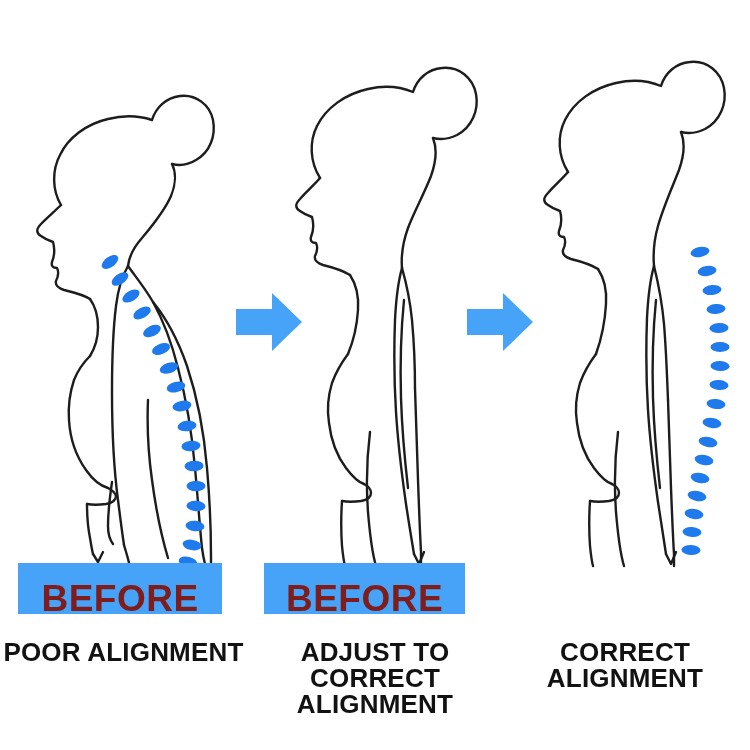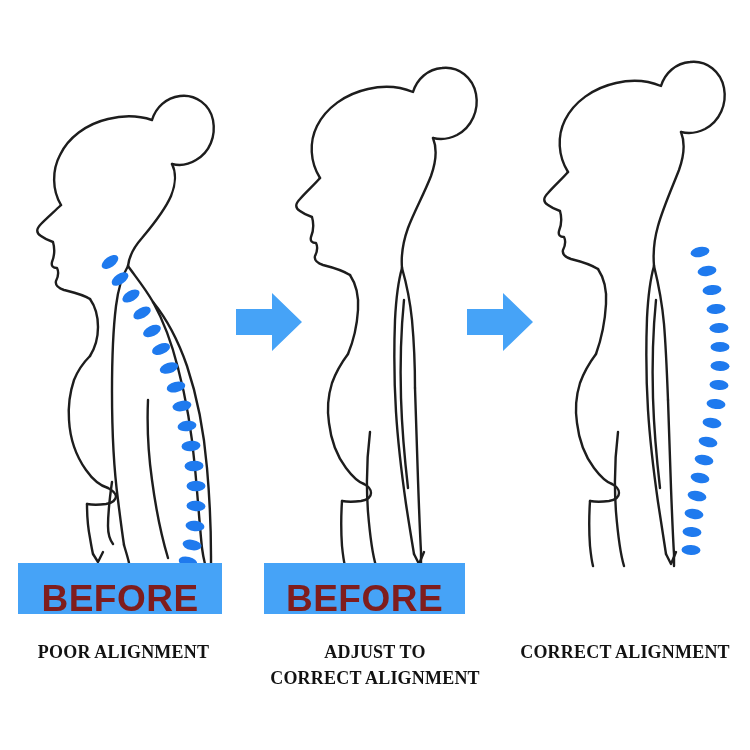--- a/index.html
+++ b/index.html
@@ -41,23 +41,23 @@
     font-size: 37px;
     letter-spacing: 0.5px;
     line-height: 1;
     white-space: nowrap;
     margin-top: 19px;
   }
   .caption {
     position: absolute;
     text-align: center;
     color: #121212;
-    font-family: Liberation Serif, serif;
+    font-family: Liberation Sans, sans-serif;
     font-weight: bold;
-    font-size: 18px;
+    font-size: 26px;
     line-height: 26px;
     letter-spacing: 0.2px;
     white-space: pre-line;
   }
   
   #banner-before { left: 18px;  top: 563px; width: 204px; }
   #banner-during { left: 264px; top: 563px; width: 201px; }
   #banner-after  { left: 515px; top: 563px; width: 200px; }
 
   #caption-before { left: 0px;   top: 639px; width: 247px; }

